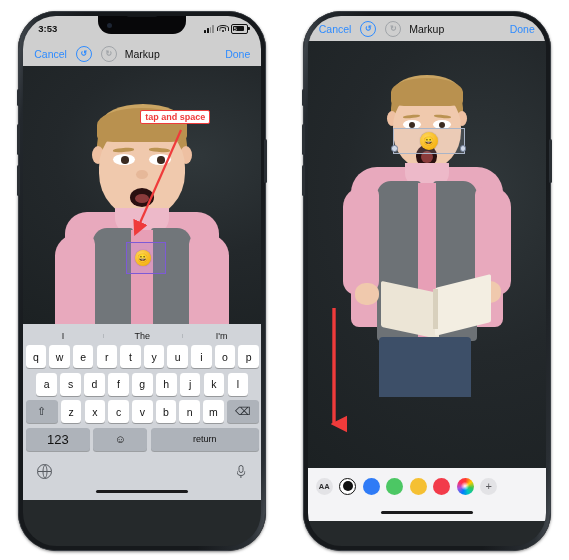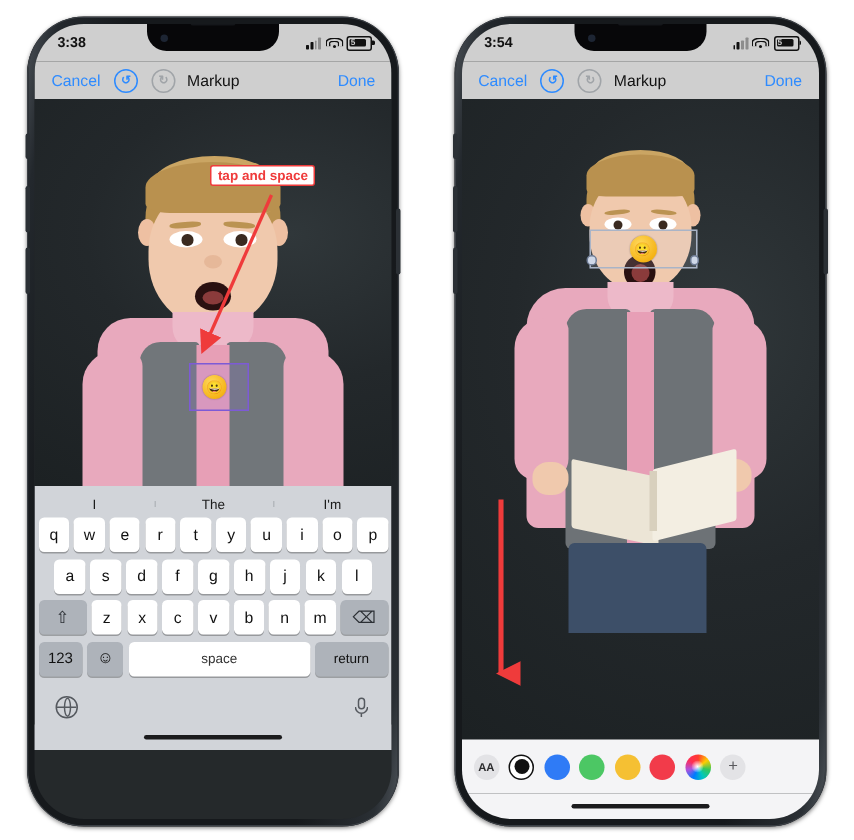--- a/index.html
+++ b/index.html
@@ -174,21 +174,21 @@
     display:flex;align-items:center;justify-content:center;
     font-size:10.5px;color:#111;
     box-shadow:0 1px 0 rgba(0,0,0,.28);
   }
   .krow.r2{padding:0 13px;}
   .krow.r3{padding:0 2.5px;}
   .key.dark{background:#aeb3ba;box-shadow:0 1px 0 rgba(0,0,0,.25);}
   .key.wide{flex:1.55;}
   .key.space{flex:5.2;font-size:9px;color:#333;}
   .key.ret{flex:2.1;font-size:9px;}
-  .key.num{flex:1.25;font-size:10px;}
+  .key.num{flex:1.25;font-size:13px;}
   .key.emo{flex:1.05;font-size:11px;}
   .kbot{display:flex;align-items:center;justify-content:space-between;padding:4px 14px 0;height:28px;box-sizing:border-box;color:#4a4f55;}
   .globe,.mic{width:13px;height:13px;position:relative;}
   .globe{border:1.2px solid #55595f;border-radius:50%;}
   .globe::before{content:"";position:absolute;left:50%;top:0;transform:translateX(-50%);width:5px;height:100%;border:1.2px solid #55595f;border-radius:50%;box-sizing:border-box;}
   .globe::after{content:"";position:absolute;left:0;top:50%;width:100%;height:1.2px;background:#55595f;}
   .mic-body{position:absolute;left:50%;top:0;transform:translateX(-50%);width:5px;height:8px;border-radius:3px;border:1.2px solid #55595f;box-sizing:border-box;}
   .mic-base{position:absolute;left:50%;top:6.5px;transform:translateX(-50%);width:9px;height:5px;border:1.2px solid #55595f;border-top:none;border-radius:0 0 5px 5px;box-sizing:border-box;}
   .mic-stem{position:absolute;left:50%;top:11.5px;transform:translateX(-50%);width:1.2px;height:2px;background:#55595f;}
   .shift-ico{font-size:11px;color:#2b2f34;}
@@ -236,21 +236,21 @@
       <div class="side-btn btn-voldn"></div>
       <div class="side-btn btn-power"></div>
 
       <div class="screen">
 
         <div class="statusbar">
           <div class="notch">
             <div class="speaker"></div>
             <div class="cam"></div>
           </div>
-          <span>3:38</span>
+          <span>3:53</span>
           <span class="sb-right">
             <span class="sig">
                 <i></i>
                 <i></i>
                 <i></i>
                 <i></i>
               </span>
             <span class="wifi">
                 <span></span>
                 <span></span>
@@ -360,21 +360,20 @@
             <div class="key">b</div>
             <div class="key">n</div>
             <div class="key">m</div>
             <div class="key dark wide">
                 <span class="del-ico">⌫</span>
               </div>
           </div>
           <div class="krow r4">
             <div class="key dark num">123</div>
             <div class="key dark emo">☺</div>
-            <div class="key space">space</div>
             <div class="key dark ret">return</div>
           </div>
           <div class="kbot">
             <span class="globe"></span>
             <span class="mic">
               <span class="mic-body"></span>
                 <span class="mic-base"></span>
                 <span class="mic-stem"></span>
             </span>
           </div>
@@ -389,44 +388,20 @@
 
   <div class="phone-slot">
     <div class="phone">
       <div class="side-btn btn-silent"></div>
       <div class="side-btn btn-volup"></div>
       <div class="side-btn btn-voldn"></div>
       <div class="side-btn btn-power"></div>
 
       <div class="screen">
 
-        <div class="statusbar">
-          <div class="notch">
-            <div class="speaker"></div>
-            <div class="cam"></div>
-          </div>
-          <span>3:54</span>
-          <span class="sb-right">
-            <span class="sig">
-                <i></i>
-                <i></i>
-                <i></i>
-                <i></i>
-              </span>
-            <span class="wifi">
-                <span></span>
-                <span></span>
-                <span></span>
-              </span>
-            <span class="batt">
-              <i style="width:11px"></i>
-                <b>5</b>
-            </span>
-          </span>
-        </div>
 
         <div class="markbar">
           <span class="cancel">Cancel</span>
           <span class="circ-btn">
               <span class="arr">↺</span>
             </span>
           <span class="circ-btn dim">
               <span class="arr">↻</span>
             </span>
           <span class="title">Markup</span>

